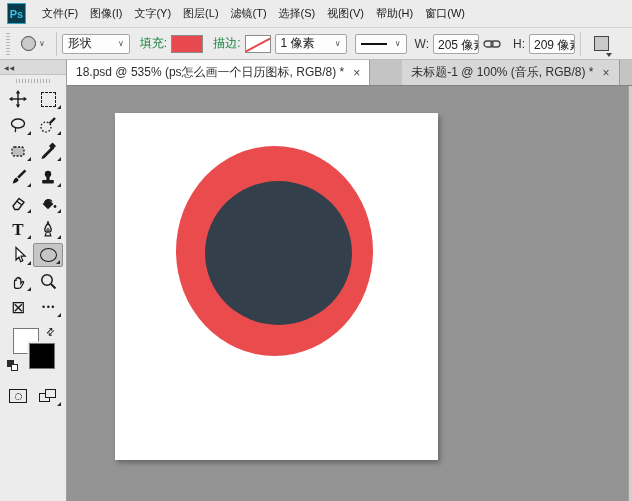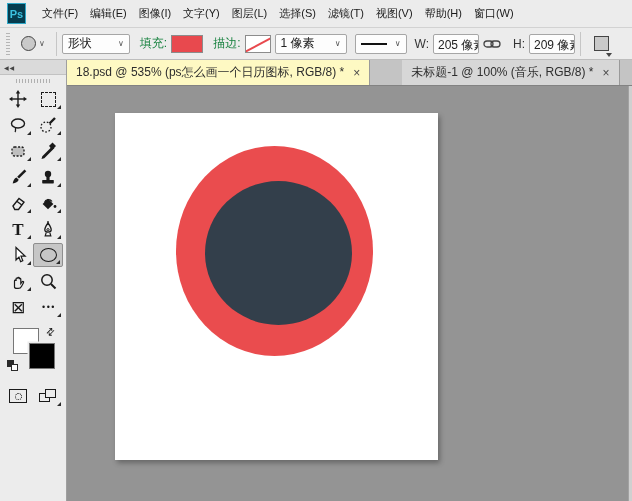--- a/index.html
+++ b/index.html
@@ -98,46 +98,45 @@
   .screen-rects { position:relative; width:18px; height:14px; }
   .screen-rects i { position:absolute; border:1.4px solid #1a1a1a; background:#ececec; display:block; }
   .screen-rects .r1 { left:0; top:4px; width:11px; height:9px; }
   .screen-rects .r2 { left:6px; top:0; width:11px; height:9px; }
 
   
   .content { flex:1; display:flex; flex-direction:column; position:relative; }
   .tabbar { height:26px; background:#c4c4c4; border-bottom:1px solid #828282;
     display:flex; }
   .tab { display:flex; align-items:center; padding:0 9px; font-size:12px; color:#2e2e2e;
-    border-right:1px solid #9a9a9a; white-space:nowrap; background:#fef9c3; }
+    border-right:1px solid #9a9a9a; white-space:nowrap; background:#ffffff; }
   .tab.active { background:#d7d7d7;margin-left:32px; }
   .tab-close { margin-left:9px; font-size:12px; color:#4a4a4a; line-height:1; }
 
   .pasteboard { flex:1; background:#949494; position:relative; overflow:hidden; }
   .right-edge { position:absolute; right:0; top:0; bottom:0; width:4px;
     background:#d0d0d0; border-left:1px solid #a2a2a2; }
   .canvas { position:absolute; left:48px; top:27px; width:323px; height:347px;
     background:#ffffff; box-shadow:2px 3px 5px rgba(0,0,0,0.3); }
   .outer-circle { position:absolute; left:61px; top:33px; width:197px; height:210px;
     border-radius:50%; }
   .inner-circle { position:absolute; left:90px; top:68px; width:147px; height:144px;
     border-radius:50%; }
 </style>
 </head>
 <body>
 
 <div class="menubar">
   <div class="ps-logo">Ps</div>
   <div class="menu-item">文件(F)</div>
-  <div class="menu-item">编辑(E)</div>
   <div class="menu-item">图像(I)</div>
   <div class="menu-item">文字(Y)</div>
   <div class="menu-item">图层(L)</div>
+  <div class="menu-item">滤镜(T)</div>
   <div class="menu-item">选择(S)</div>
-  <div class="menu-item">滤镜(T)</div>
   <div class="menu-item">视图(V)</div>
   <div class="menu-item">帮助(H)</div>
   <div class="menu-item">窗口(W)</div>
 </div>
 
 <div class="optionsbar">
   <div class="grip"></div>
 
   <div class="preset">
     <span class="preset-oval"></span>

